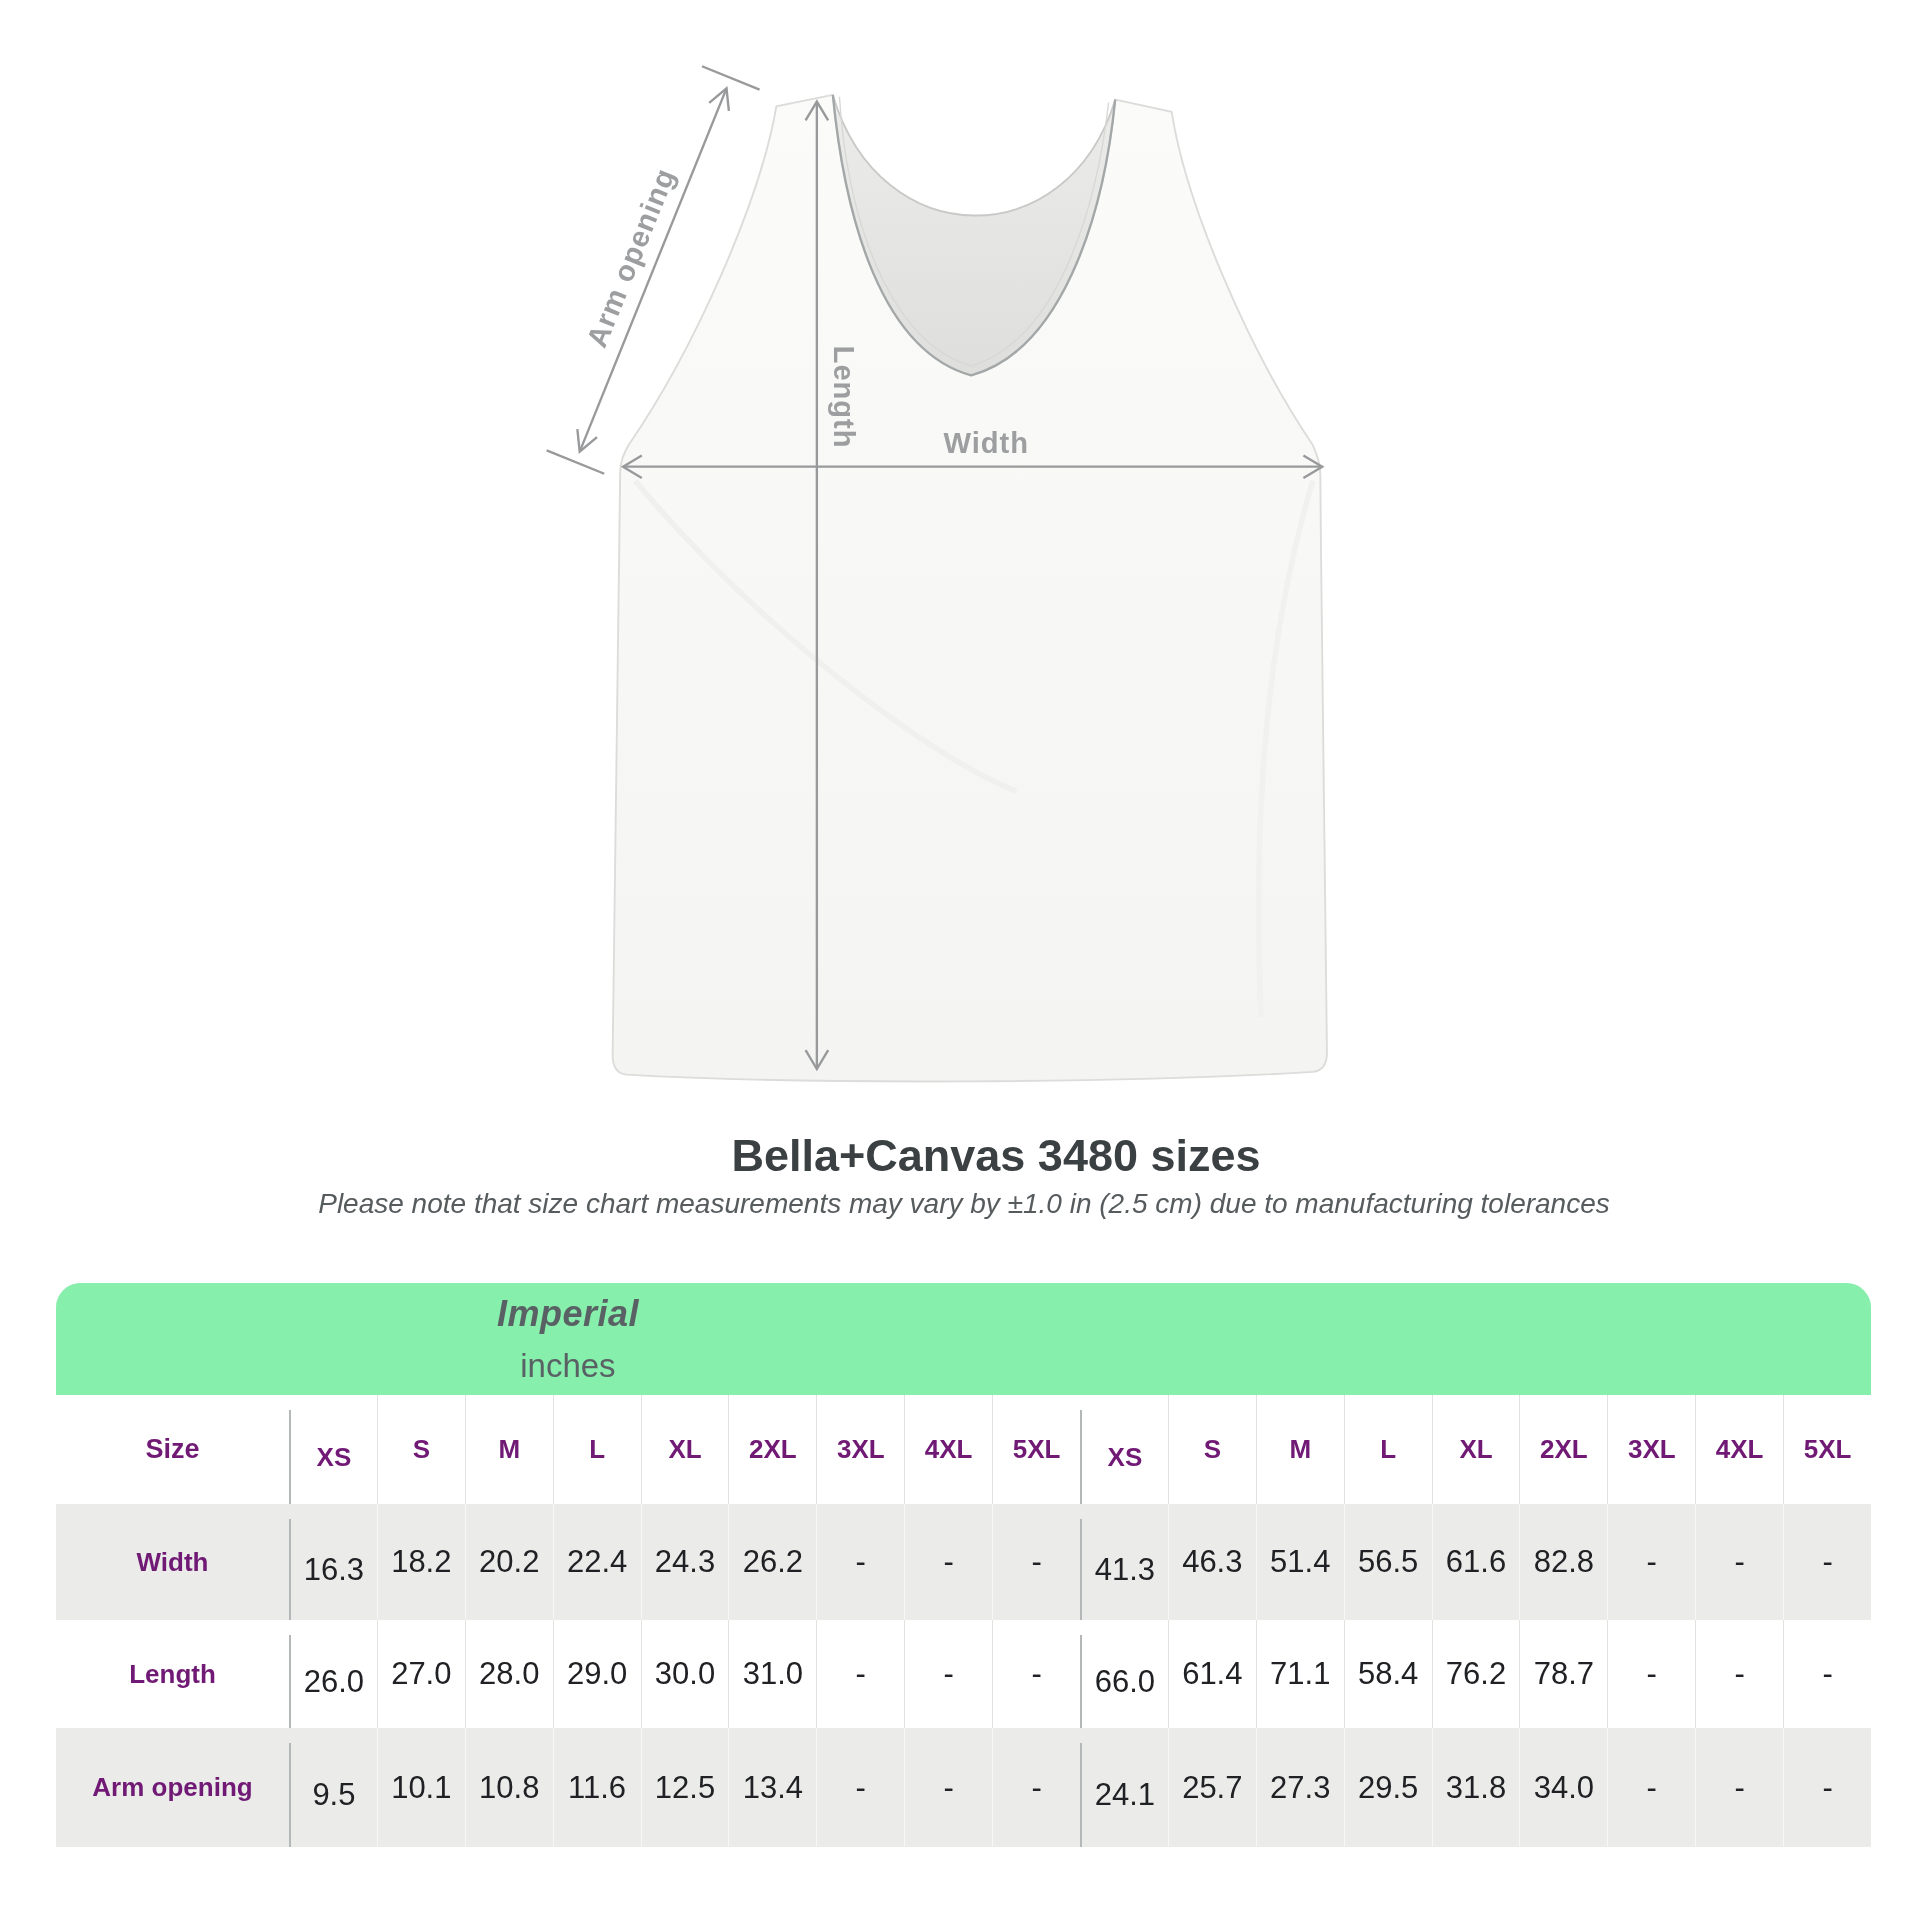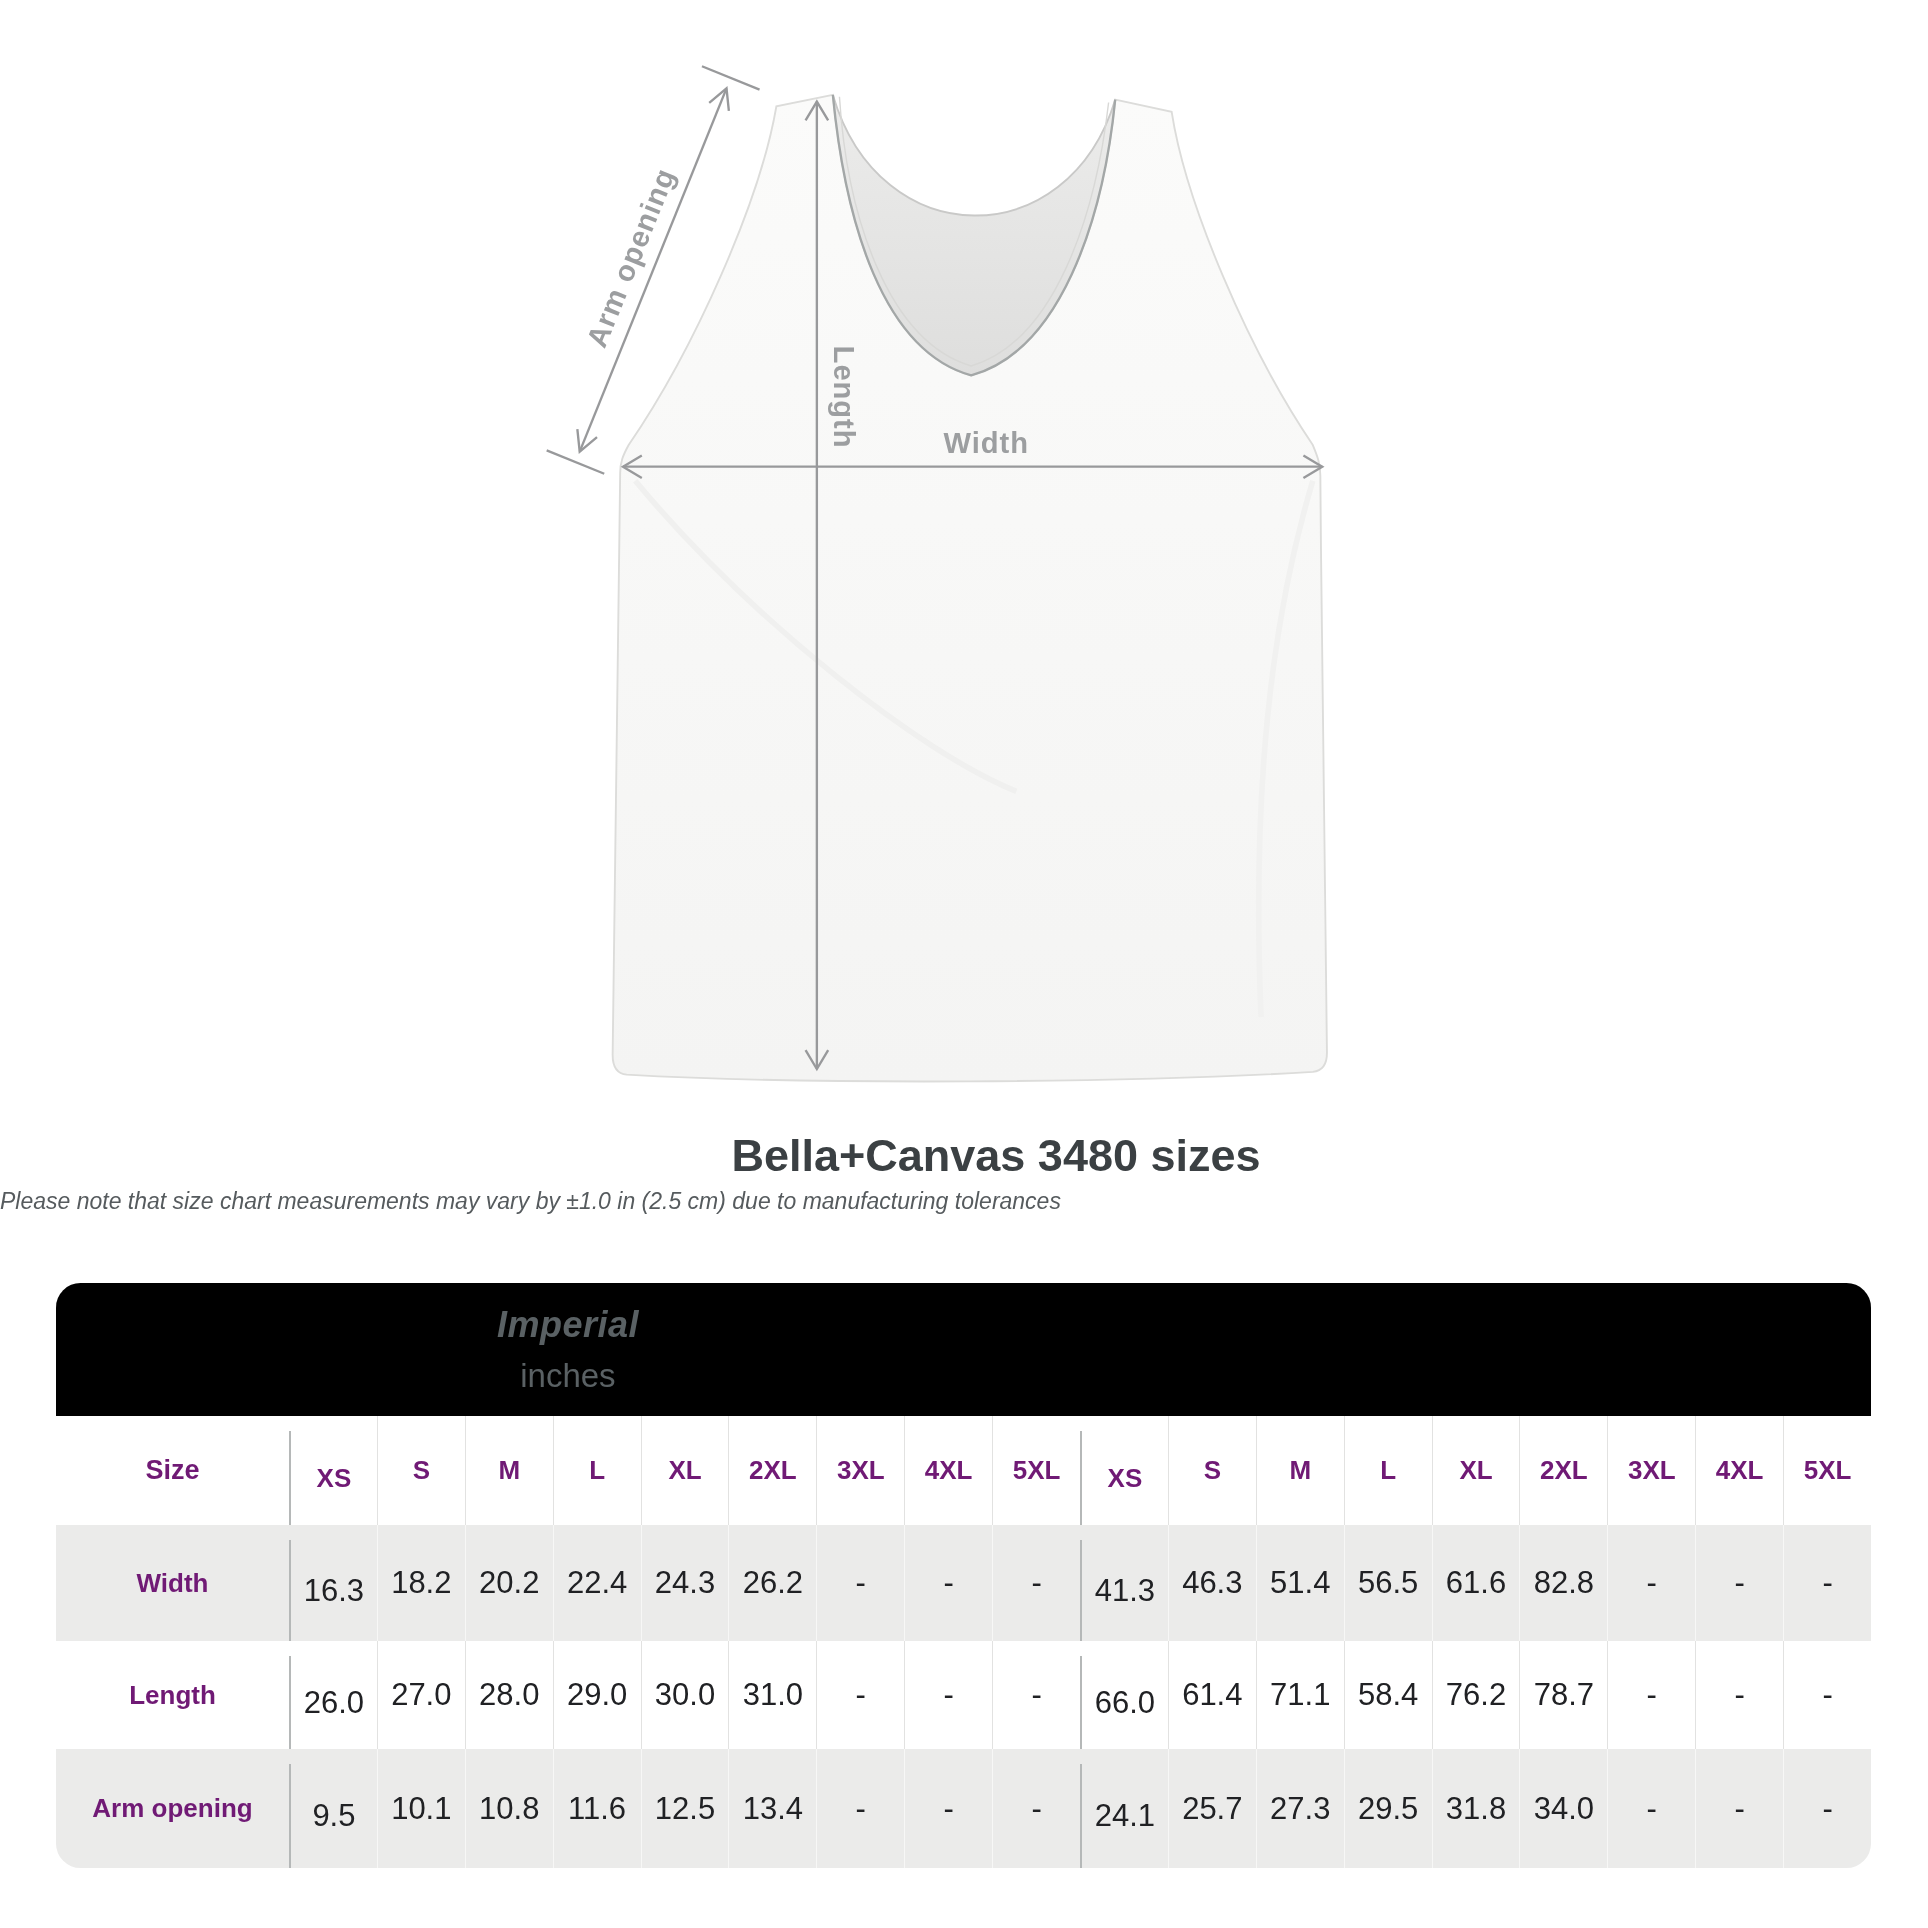--- a/index.html
+++ b/index.html
@@ -12,29 +12,29 @@
   .tank-svg text{
     font-family:"Liberation Sans","DejaVu Sans",sans-serif;
     font-weight:bold;fill:#9c9ea0;font-size:31px;letter-spacing:1px;
   }
   
   .title{
     position:absolute;top:1130px;left:0;width:100%;text-align:center;
     font-size:45px;font-weight:bold;color:#3b4043;padding-left:32px;
   }
   .subtitle{
-    position:absolute;top:1188px;left:0;width:100%;
-    font-size:23px;font-style:italic;color:#565b5e;
+    position:absolute;top:1188px;left:0;width:100%;text-align:center;
+    font-size:28px;font-style:italic;color:#565b5e;
   }
   
   .chart{
     position:absolute;left:56px;top:1283px;width:1815px;height:585px;
     border-radius:24.5px;overflow:hidden;background:#ffffff;
   }
-  .band{height:133px;background:#000000;display:flex;align-items:center;}
+  .band{height:112px;background:#86efac;display:flex;align-items:center;}
   .band-cell{display:flex;flex-direction:column;align-items:center;justify-content:center;}
   .band-cell.imperial{width:56.41%;}
   .band-cell.metric{width:43.59%;}
   .sec-name{font-size:36px;font-weight:bold;font-style:italic;color:#5a6164;letter-spacing:0.5px;}
   .sec-unit{font-size:33px;color:#5a6164;margin-top:11.3px;}
   .row{display:grid;grid-template-columns:233px repeat(18,1fr);}
   .row.r-header{height:109px;background:#ffffff;}
   .row.r-0{height:116px;}
   .row.r-1{height:108px;background:#ffffff;}
   .row.r-2{height:119px;}

